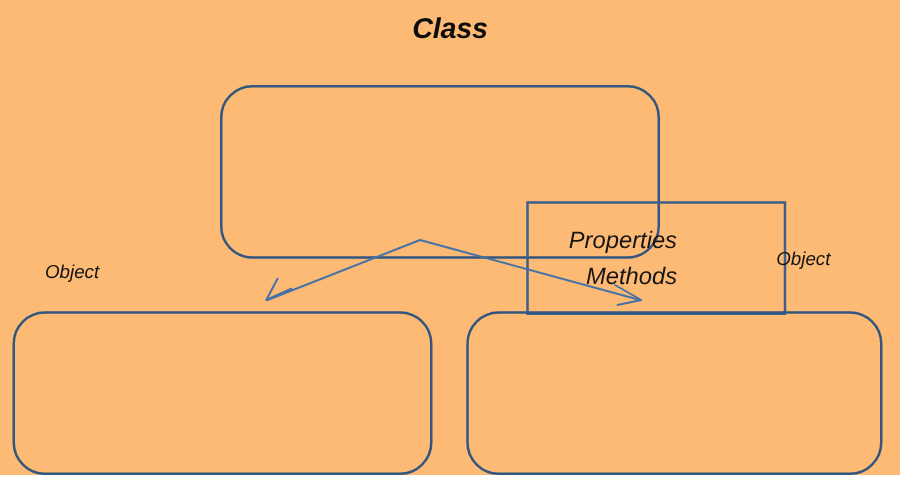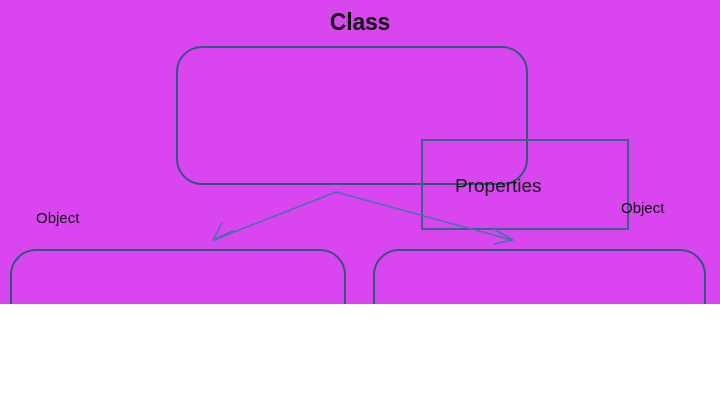--- a/index.html
+++ b/index.html
@@ -6,23 +6,24 @@
     margin: 0;
     padding: 0;
     background: #ffffff;
   }
   body {
     font-family: "Liberation Sans", sans-serif;
   }
   #canvas {
     position: relative;
     width: 720px;
-    height: 304px;
-    background: #d946ef;
+    height: 380px;
+    background: #fdba74;
     overflow: hidden;
+    font-style: italic;
   }
 
   
   .diagram-title {
     position: absolute;
     left: 0;
     top: 8px;
     width: 720px;
     text-align: center;
     font-size: 23px;
@@ -33,21 +34,21 @@
   }
 
   
   .entity-box {
     position: absolute;
     box-sizing: border-box;
     border: 2px solid #33567f;
     border-radius: 26px;
     background: transparent;
   }
-  #class-box      { left: 176px; top: 46px;  width: 352px; height: 139px; text-align: right; }
+  #class-box      { left: 176px; top: 68px;  width: 352px; height: 139px; text-align: right; }
   #object-box-1   { left: 10px;  top: 249px; width: 336px; height: 131px; }
   #object-box-2   { left: 373px; top: 249px; width: 333px; height: 131px; }
 
   
   .member-box {
     position: absolute;
     box-sizing: border-box;
     border: 2px solid #3c5f8c;
     background: transparent;
   }
@@ -90,20 +91,21 @@
 <body>
 
 <div id="canvas">
 
   <div class="diagram-title">Class</div>
 
   <div class="entity-box" id="class-box">
     <div class="member-box" id="class-members">
       <div class="member-list">
         <div>Properties</div>
+        <div>Methods</div>
       </div>
     </div>
   </div>
 
   <div class="object-caption" id="object-label-1">Object</div>
 
   <div class="object-caption" id="object-label-2">Object</div>
 
   <div class="entity-box" id="object-box-1">
     

